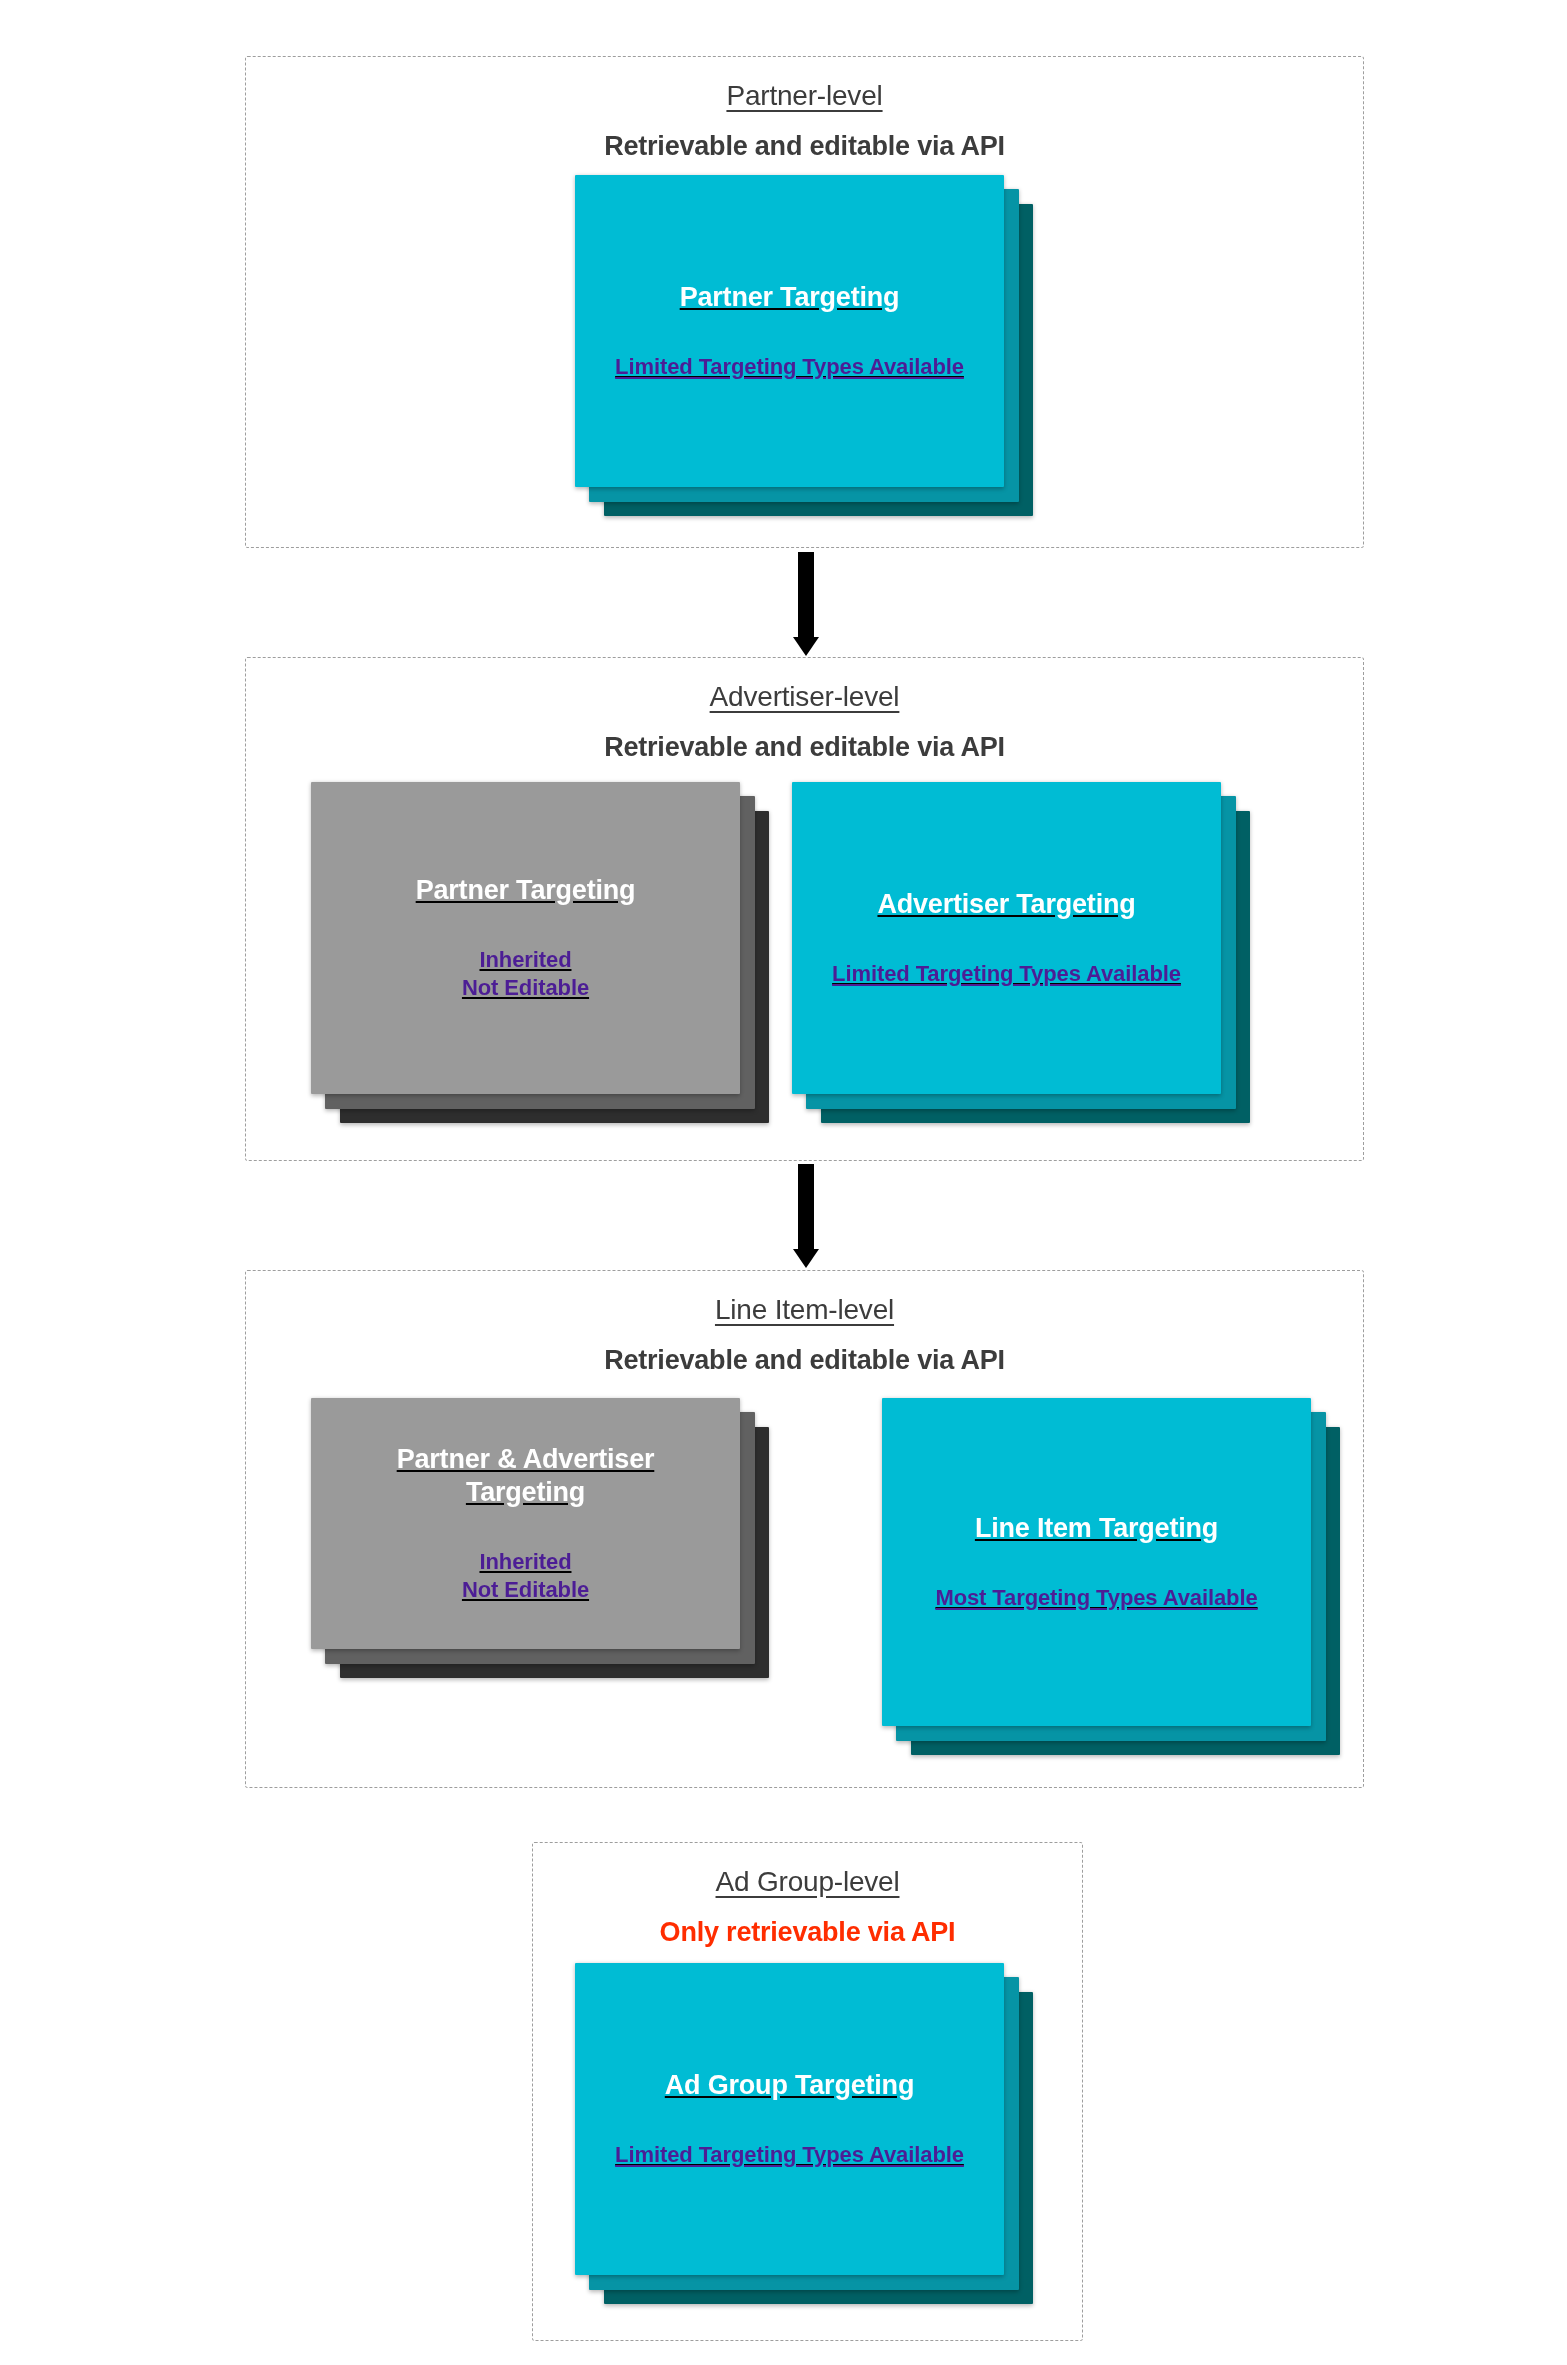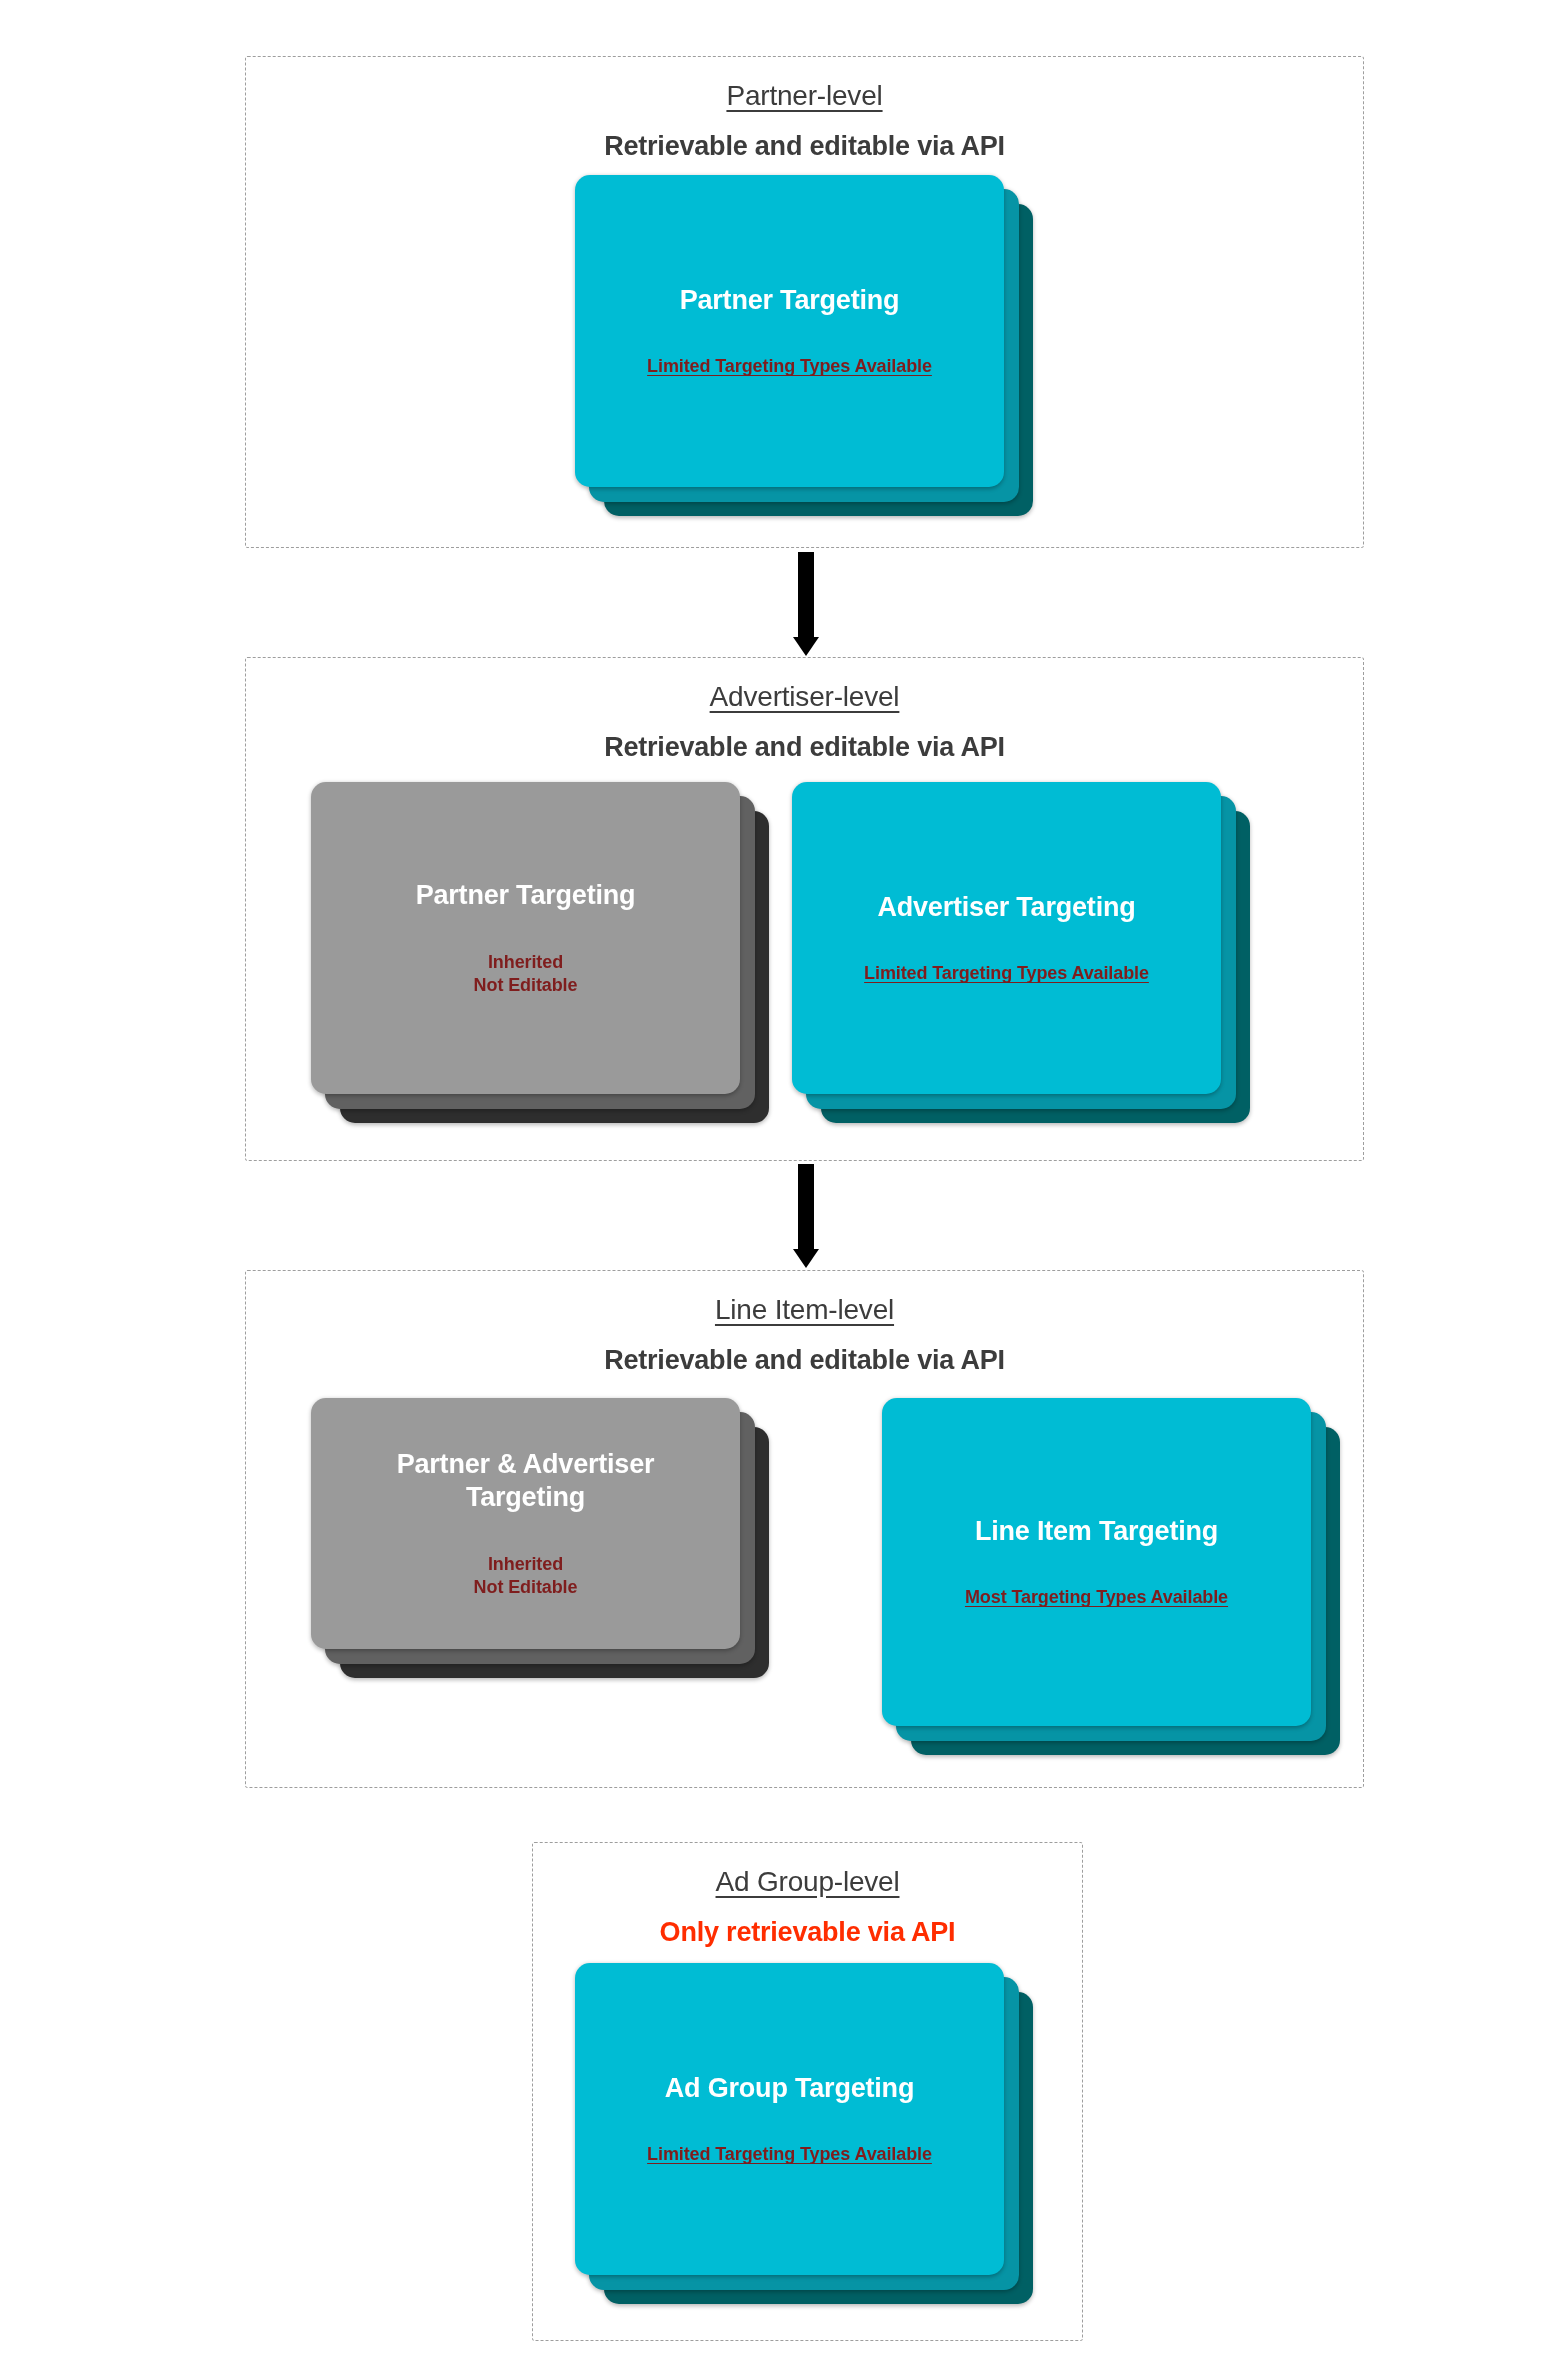--- a/index.html
+++ b/index.html
@@ -61,22 +61,23 @@
 
   
   .card-stack {
     position: absolute;
     width: 268px;
     height: 179px;
   }
 
   .card-layer {
     position: absolute;
-    border-radius: 15px;
+    border-radius: 1px;
     box-shadow: 0 1.8px 4.5px rgba(0,0,0,0.28);
+    text-decoration: underline;
   }
 
   .card-layer.back {
     left: 29px;
     top: 29px;
     right: 0;
     bottom: 0;
   }
 
   .card-layer.mid {
@@ -111,23 +112,23 @@
   .card-title {
     font-size: 27px;
     font-weight: bold;
     color: #ffffff;
     text-align: center;
     line-height: 1.22;
     letter-spacing: -0.2px;
   }
 
   .card-note {
-    font-size: 18px;
+    font-size: 22px;
     font-weight: bold;
-    color: #7f1d1d;
+    color: #4c1d95;
     text-align: center;
     line-height: 1.28;
     margin-top: 23px;
     letter-spacing: -0.1px;
   }
 
   .card-note.underlined {
     text-decoration: underline;
     text-underline-offset: 2.7px;
   }

